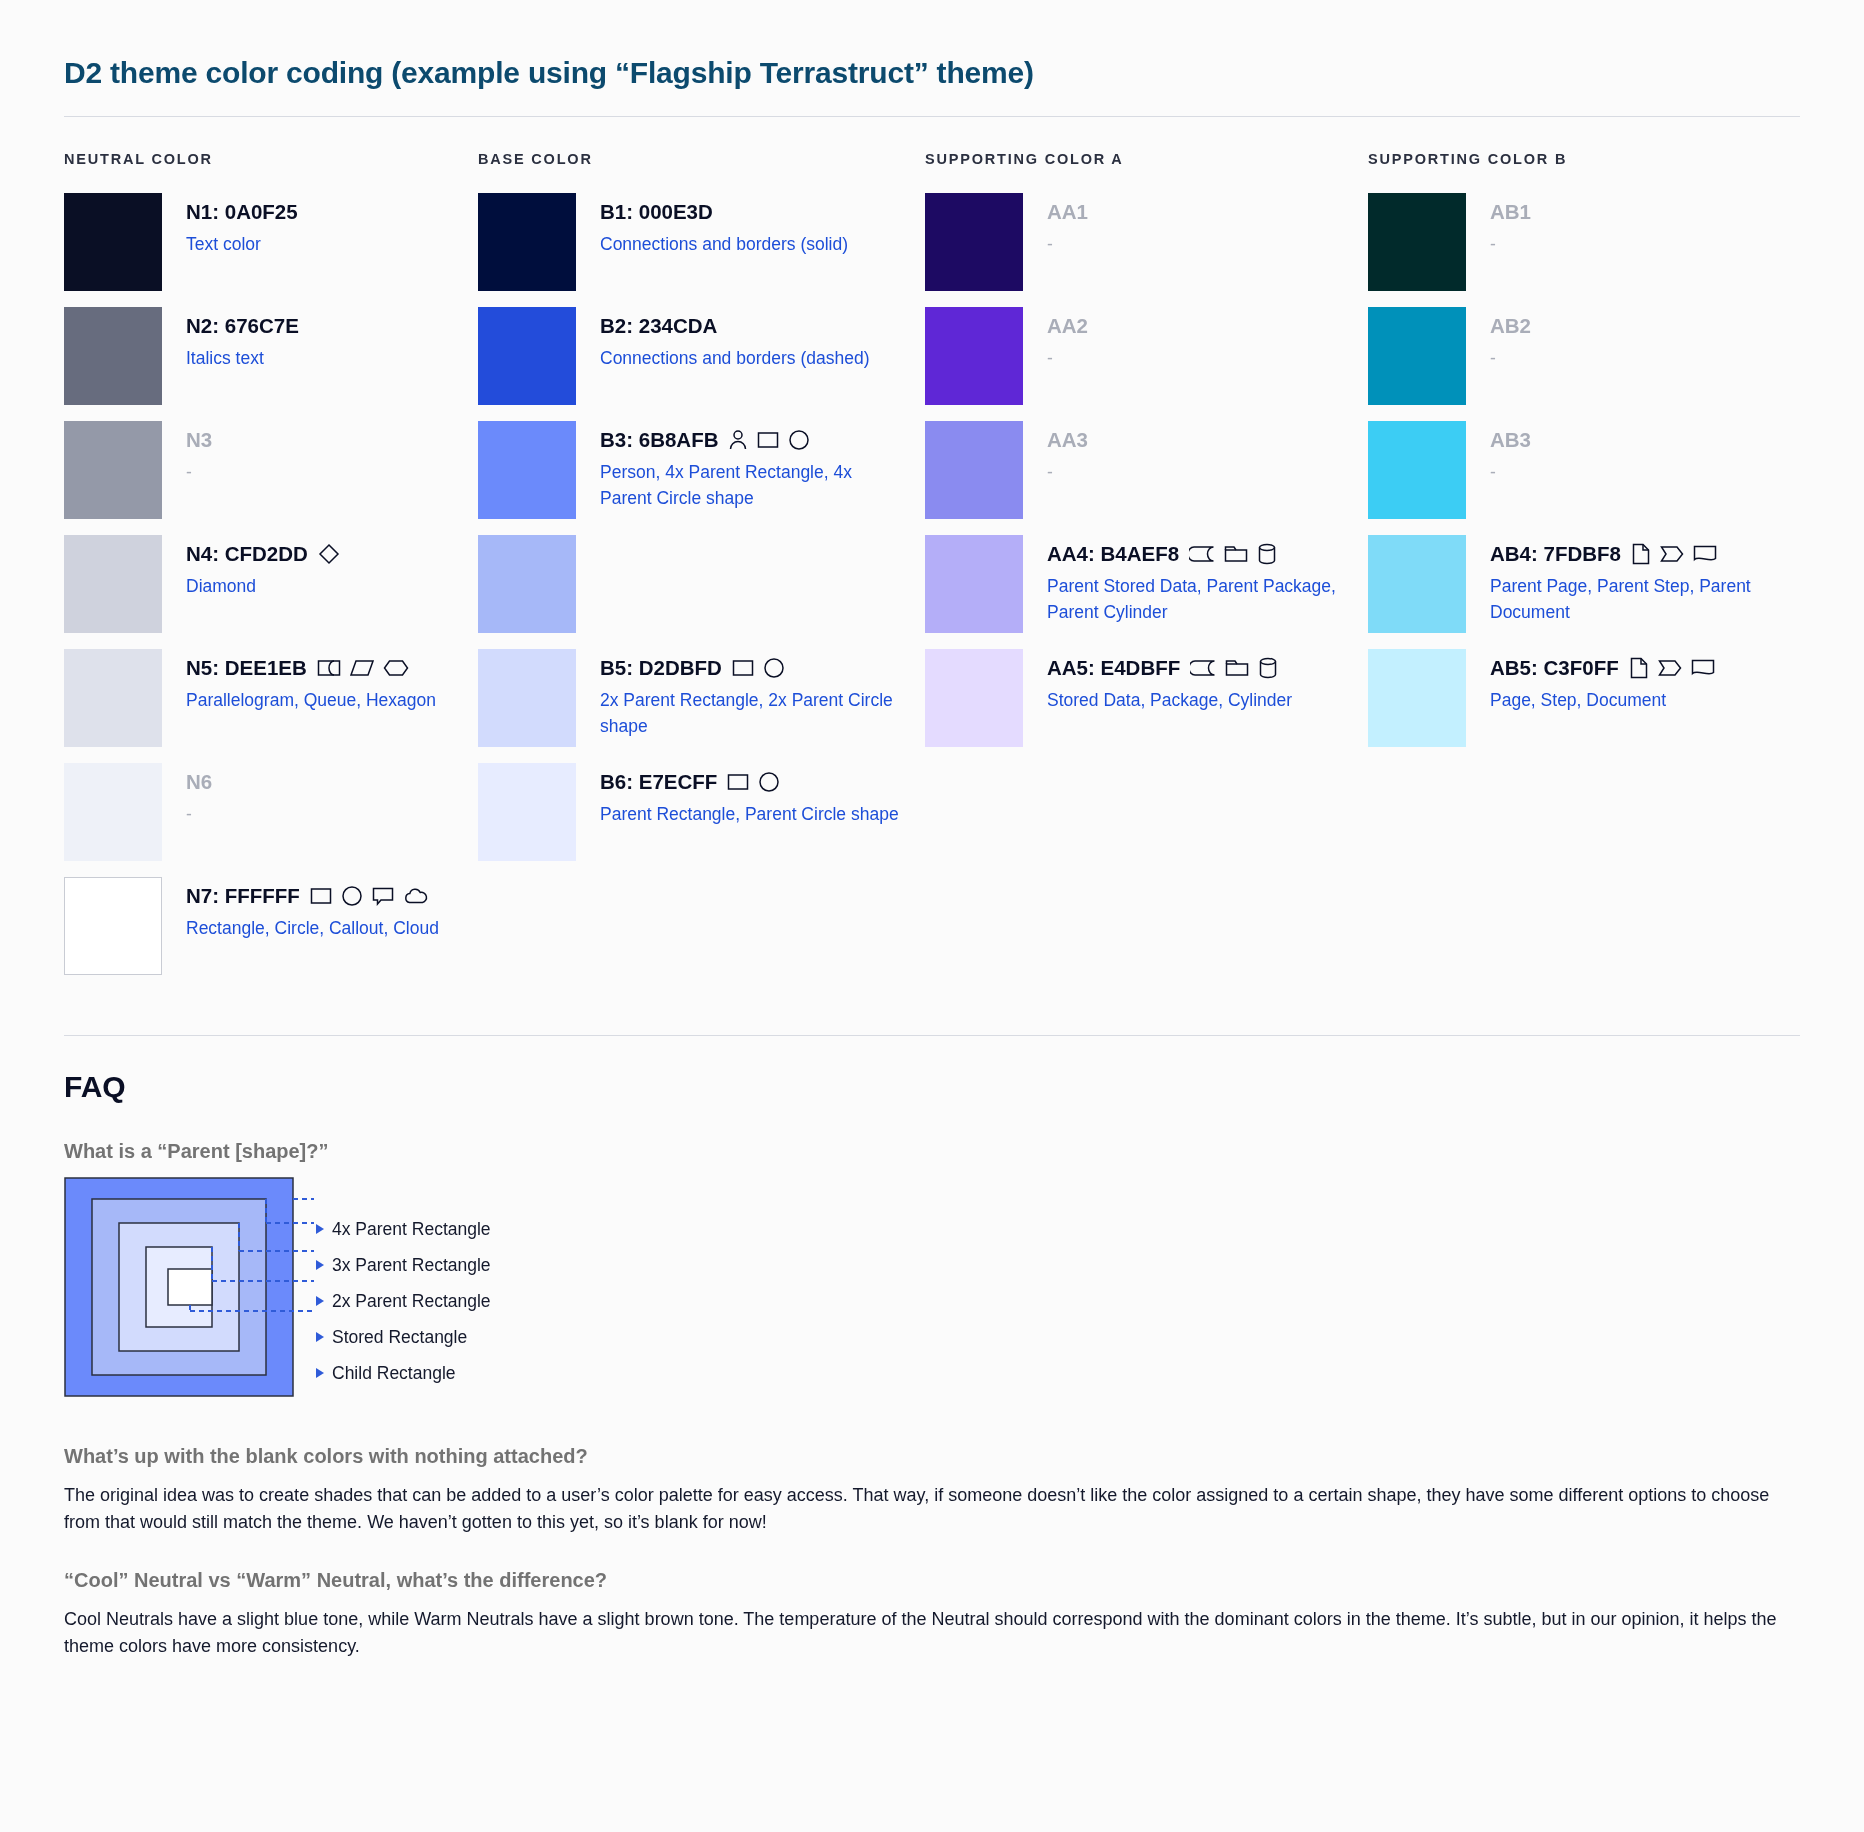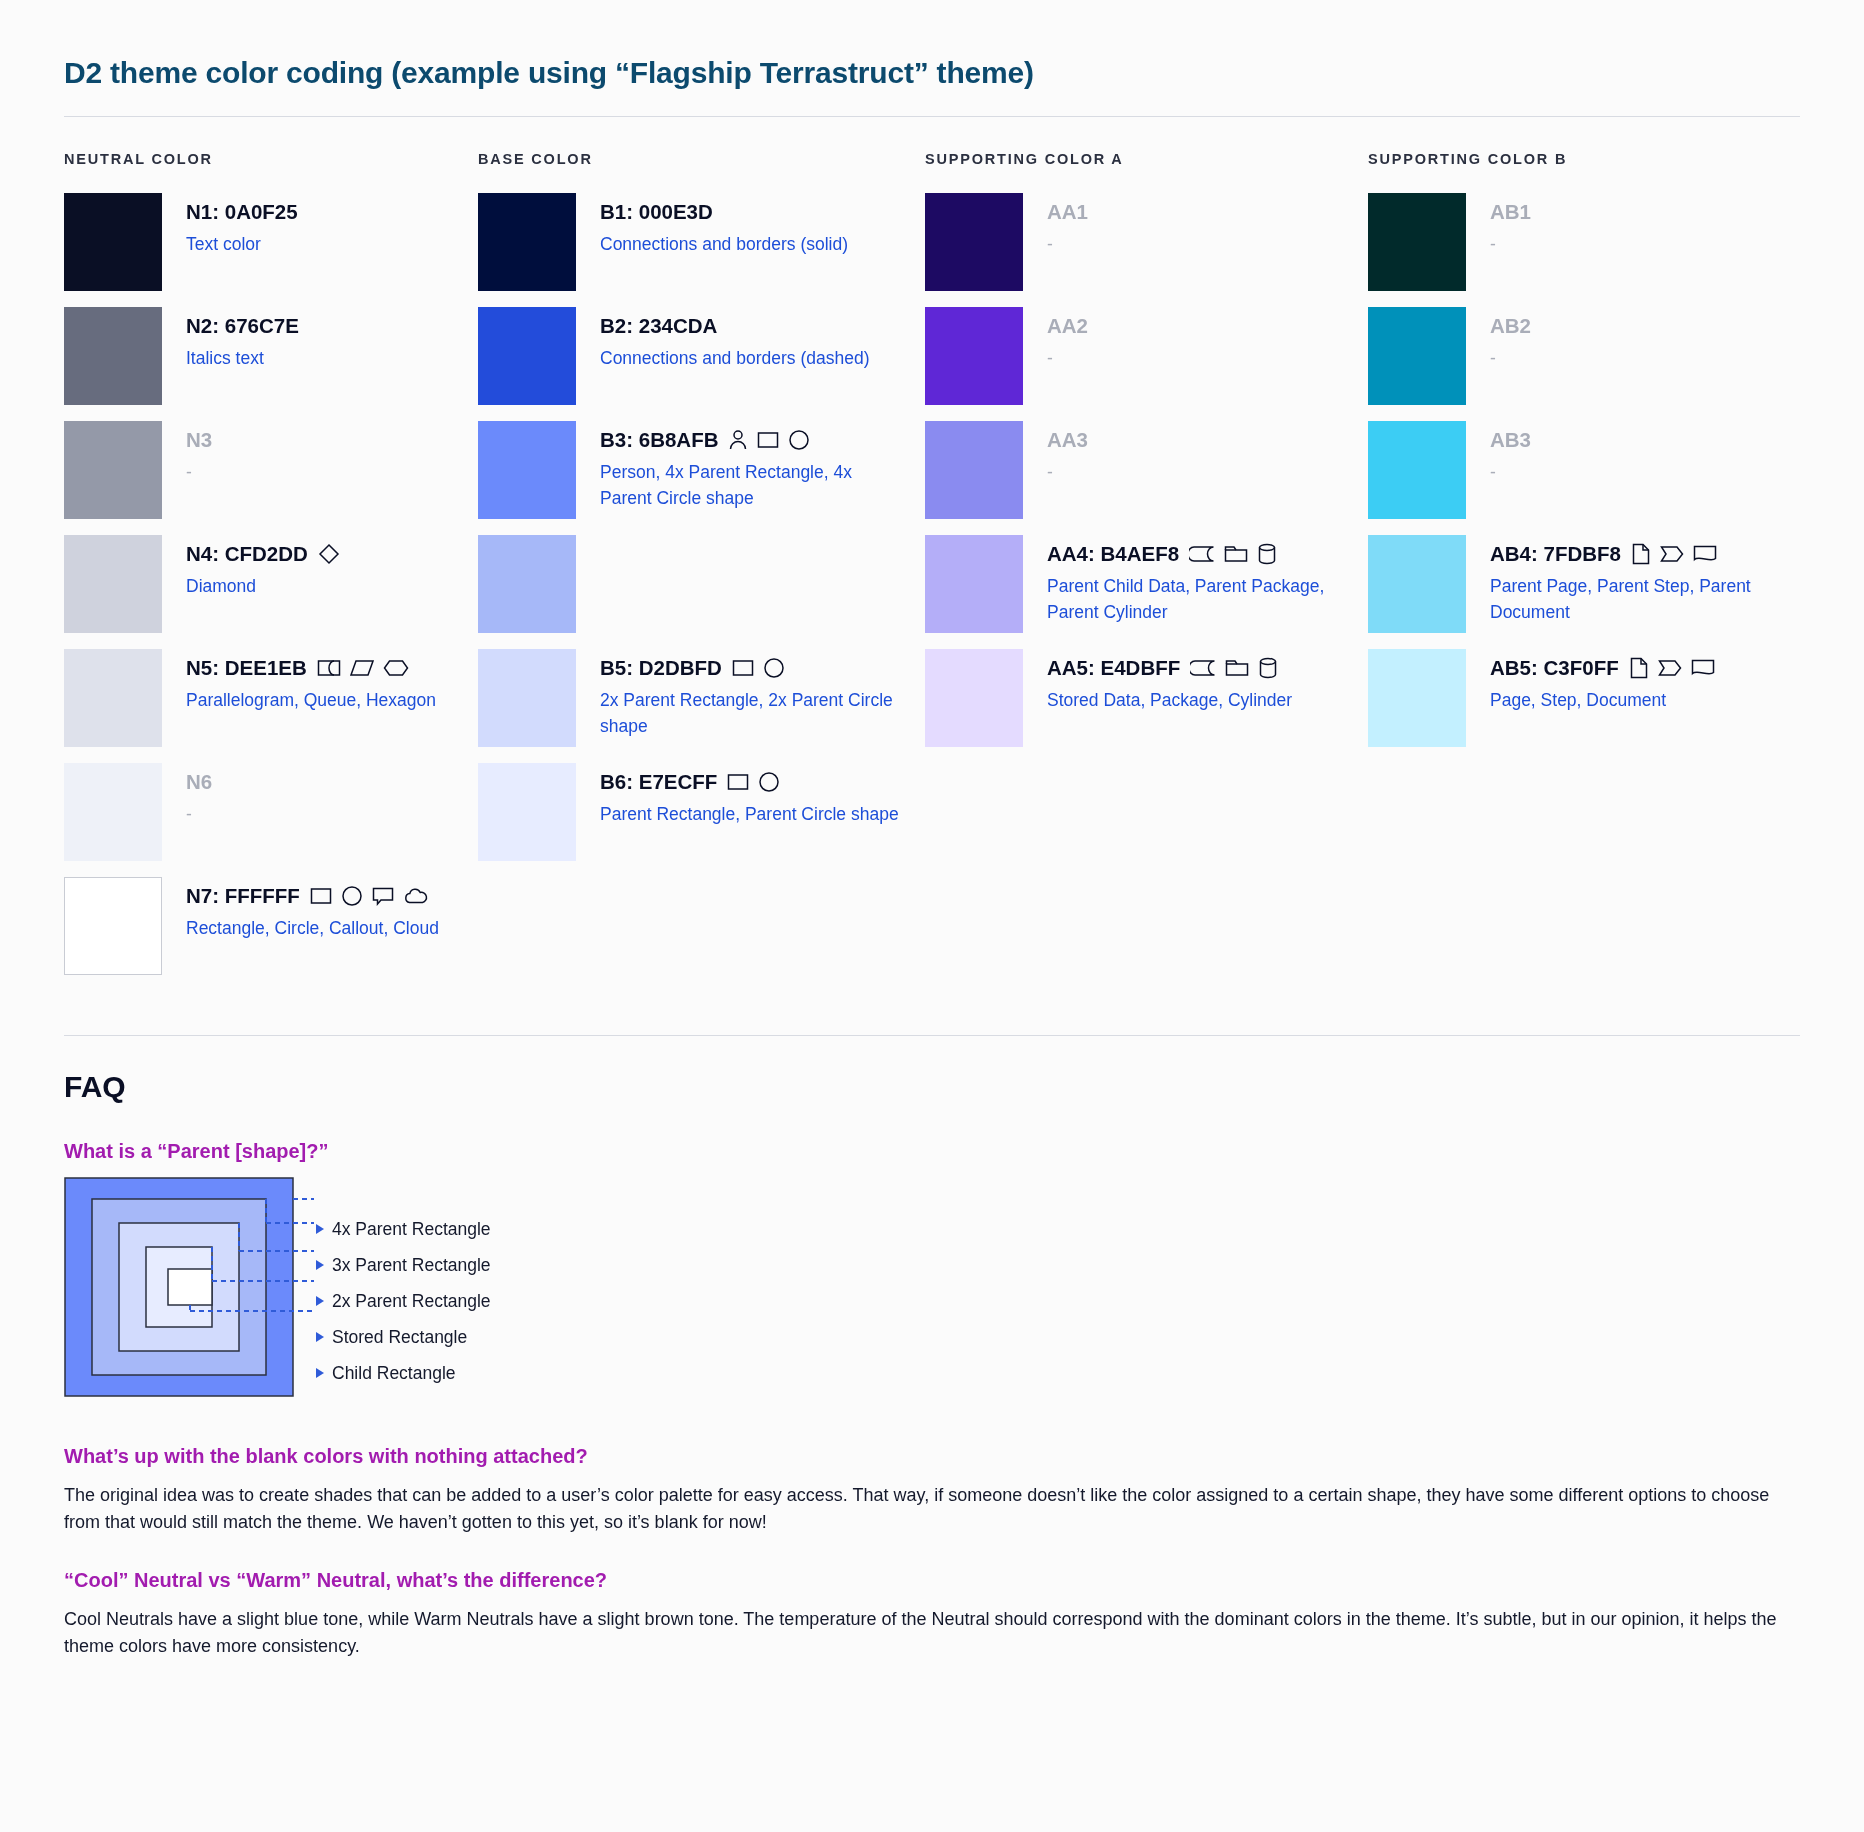--- a/index.html
+++ b/index.html
@@ -107,21 +107,21 @@
   h2.faq {
     font-size: 30px;
     font-weight: bold;
     margin: 0 0 36px 0;
     color: #0a0f25;
   }
   h3.q {
     font-size: 20px;
     font-weight: bold;
     margin: 0 0 14px 0;
-    color: #a21caf;
+    color: #737373;
   }
   p.a {
     font-size: 18px;
     line-height: 1.48;
     margin: 0 0 30px 0;
     color: #14192c;
     max-width: 1740px;
   }
   .qblock { margin-bottom: 34px; }
 
@@ -418,21 +418,21 @@
                     </svg>
                   </span>
                   <span>
                     <svg width="20" height="22" viewBox="0 0 20 22">
                       <path d="M2.5 4.5 V17.5 A7.5 3 0 0 0 17.5 17.5 V4.5" fill="none" stroke="#0a0f25" stroke-width="1.5"></path>
                       <ellipse cx="10" cy="4.5" rx="7.5" ry="3" fill="none" stroke="#0a0f25" stroke-width="1.5"></ellipse>
                     </svg>
                   </span>
                 </span>
               </div>
-              <div class="rowdesc">Parent Child Data, Parent Package,  Parent Cylinder</div>
+              <div class="rowdesc">Parent Stored Data, Parent Package,  Parent Cylinder</div>
             </div>
           </div>
           <div class="row">
             <div class="swatch" style="background: rgb(228, 219, 255);"></div>
             <div class="rowtext">
               <div class="rowtitle">
                 <span>AA5: E4DBFF</span>
                 <span class="glyphs">
                   <span>
                     <svg width="26" height="20" viewBox="0 0 26 20">

